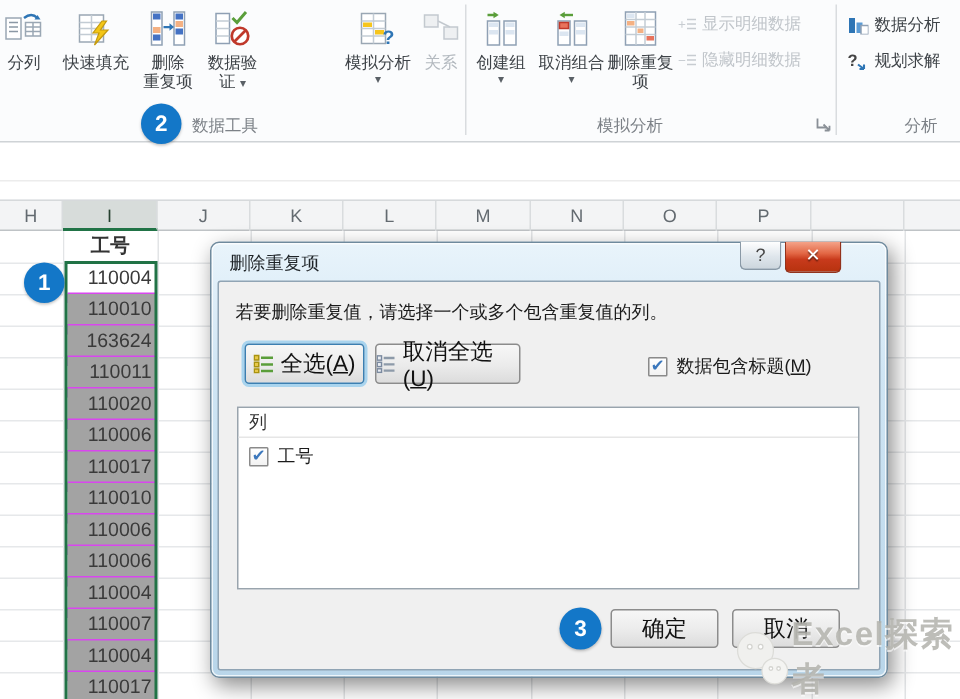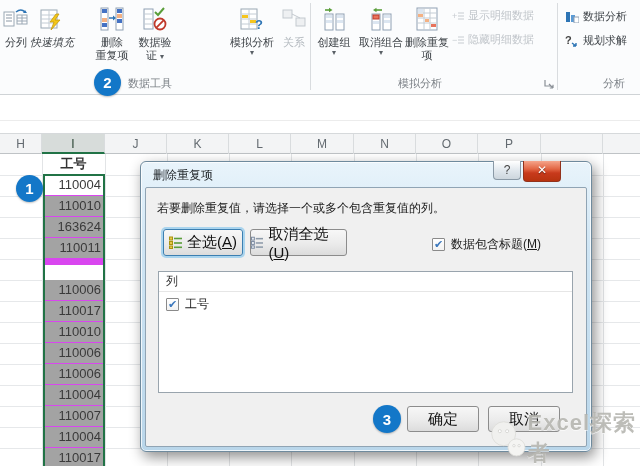--- a/index.html
+++ b/index.html
@@ -90,21 +90,21 @@
             <line x1="14" y1="12" x2="24" y2="12" stroke="#9aa7b4"></line>
             <line x1="14" y1="15" x2="24" y2="15" stroke="#9aa7b4"></line>
             <line x1="19" y1="9" x2="19" y2="18" stroke="#9aa7b4"></line>
             <path d="M13 6 q5 -4 9 0" fill="none" stroke="#2e75b5" stroke-width="1.6"></path>
             <path d="M22 4 l2 3 -4 0 z" fill="#2e75b5"></path>
           </svg>
       </div>
       <div>分列</div>
     </div>
 
-    <div class="rbtn" style="left:24px;width:56px;font-style:italic;">
+    <div class="rbtn" style="left:36px;width:56px;">
       <div class="ricon">
         <svg width="26" height="26" viewBox="0 0 26 26">
             <rect x="2" y="4" width="16" height="18" fill="#fff" stroke="#9aa7b4"></rect>
             <line x1="2" y1="9" x2="18" y2="9" stroke="#c3ccd4"></line>
             <line x1="2" y1="13" x2="18" y2="13" stroke="#c3ccd4"></line>
             <line x1="2" y1="17" x2="18" y2="17" stroke="#c3ccd4"></line>
             <line x1="10" y1="4" x2="10" y2="22" stroke="#c3ccd4"></line>
             <polygon points="17,8 11,16 15,16 12,24 21,14 16,14 20,8" fill="#f3c617" stroke="#c49a10" stroke-width="0.8"></polygon>
           </svg>
       </div>
@@ -314,20 +314,21 @@
   <div class="hline" style="top:385px;"></div>
   <div class="hline" style="top:406px;"></div>
   <div class="hline" style="top:427px;"></div>
   <div class="hline" style="top:448px;"></div>
 
   <div class="cell hdr" style="top:154px;left:43px;width:61px;">工号</div>
   <div class="cell white" style="top:175px;">110004</div>
   <div class="cell gray" style="top:196px;">110010</div>
   <div class="cell gray" style="top:217px;">163624</div>
   <div class="cell gray" style="top:238px;">110011</div>
+  <div class="cell gray" style="top:259px;">110020</div>
   <div class="cell gray" style="top:280px;">110006</div>
   <div class="cell gray" style="top:301px;">110017</div>
   <div class="cell gray" style="top:322px;">110010</div>
   <div class="cell gray" style="top:343px;">110006</div>
   <div class="cell gray" style="top:364px;">110006</div>
   <div class="cell gray" style="top:385px;">110004</div>
   <div class="cell gray" style="top:406px;">110007</div>
   <div class="cell gray" style="top:427px;">110004</div>
   <div class="cell gray" style="top:448px;">110017</div>
   <div class="range-border"></div>

